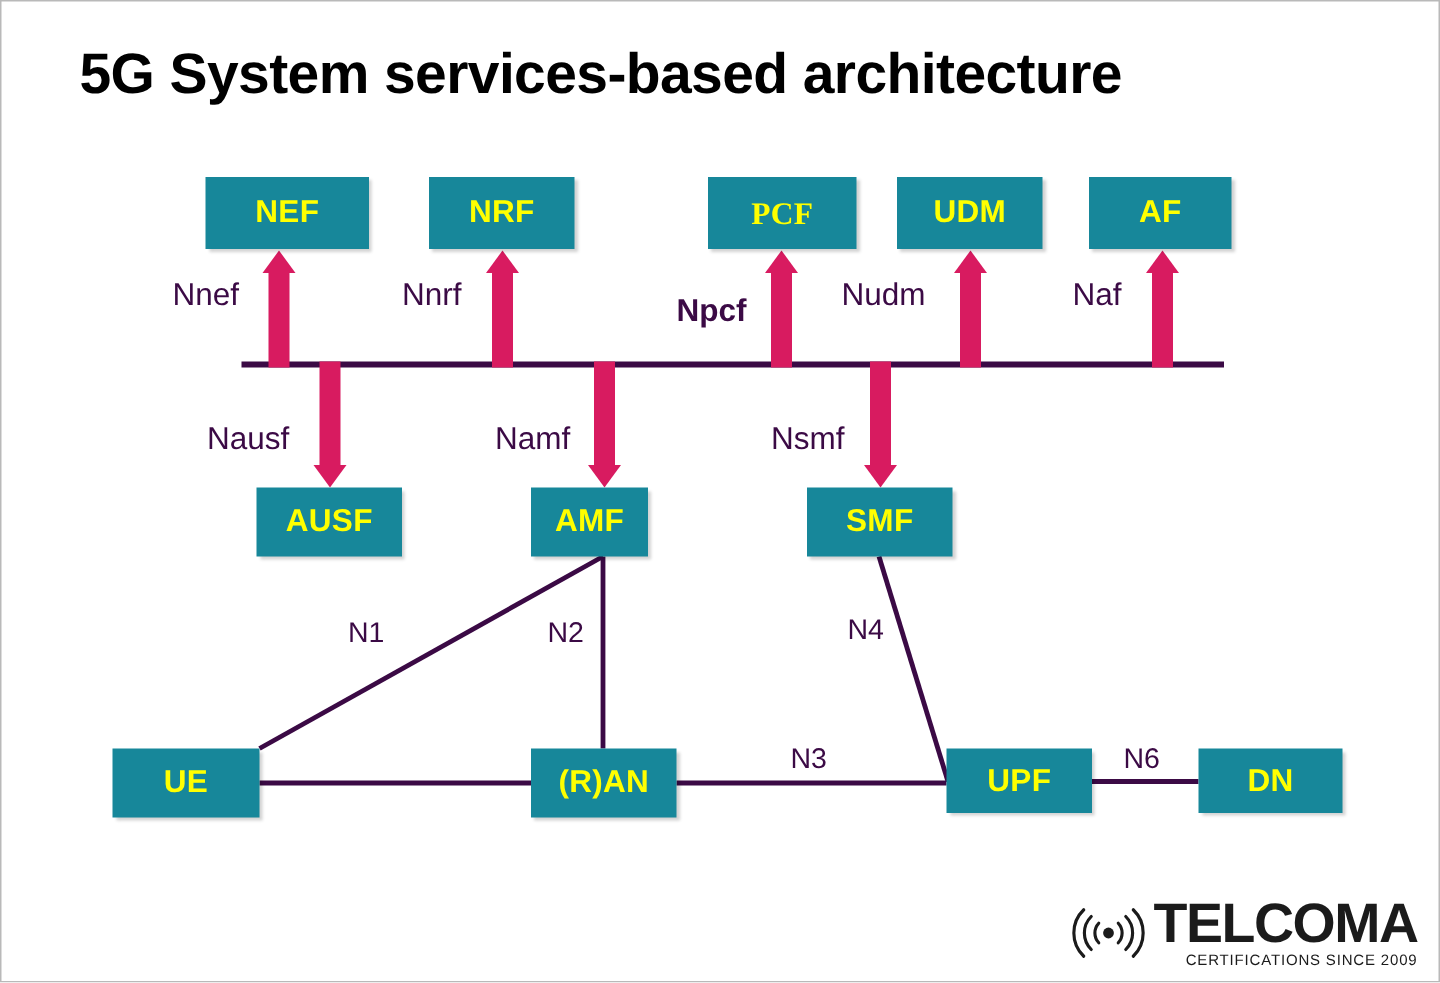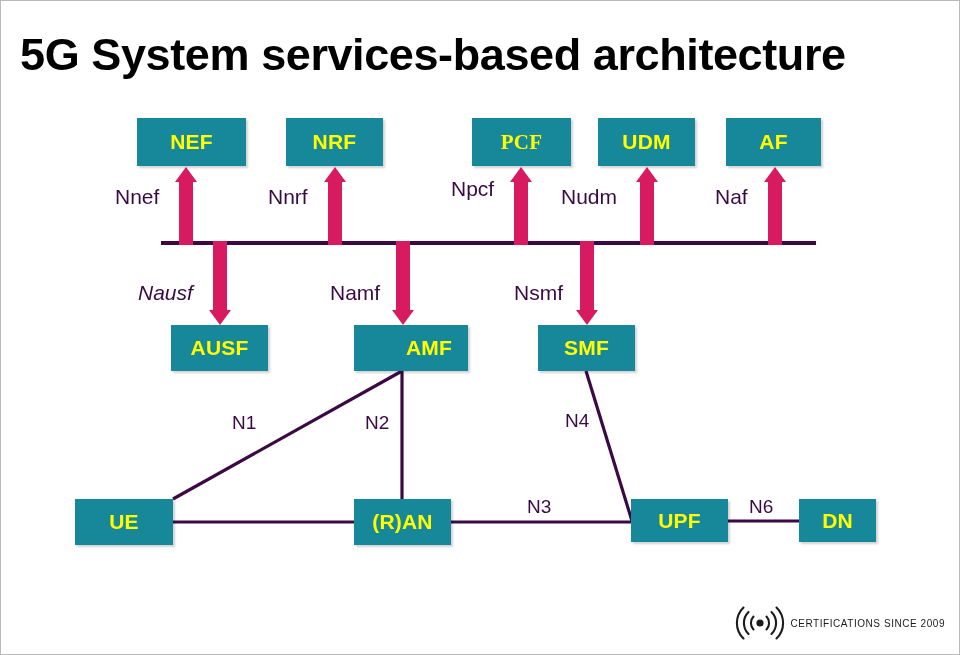--- a/index.html
+++ b/index.html
@@ -16,23 +16,23 @@
     width: 960px;
     height: 655px;
     background: #ffffff;
     overflow: hidden;
     border: 1px solid #b9b9b9;
     box-sizing: border-box;
   }
   
   #title {
     position: absolute;
-    left: 19px;
+    left: 52px;
     top: 28px;
-    font-size: 45px;
+    font-size: 38px;
     font-weight: bold;
     color: #000000;
     letter-spacing: -0.4px;
     white-space: nowrap;
   }
   
   .nf-box {
     position: absolute;
     background: #17879A;
     color: #FFFF00;
@@ -162,62 +162,62 @@
         <span>UDM</span>
       </div>
       <div class="nf-box" style="left: 725px; top: 117px; width: 95px; height: 48px;">
         <span>AF</span>
       </div>
     </div>
   <div id="middle-boxes-layer">
       <div class="nf-box" style="left: 170px; top: 324px; width: 97px; height: 46px;">
         <span>AUSF</span>
       </div>
-      <div class="nf-box" style="left: 353px; top: 324px; width: 78px; height: 46px; padding-left: 36px;">
+      <div class="nf-box" style="left: 353px; top: 324px; width: 78px; height: 46px;">
         <span>AMF</span>
       </div>
       <div class="nf-box" style="left: 537px; top: 324px; width: 97px; height: 46px;">
         <span>SMF</span>
       </div>
     </div>
   <div id="bottom-boxes-layer">
       <div class="nf-box" style="left: 74px; top: 498px; width: 98px; height: 46px;">
         <span>UE</span>
       </div>
       <div class="nf-box" style="left: 353px; top: 498px; width: 97px; height: 46px;">
         <span>(R)AN</span>
       </div>
       <div class="nf-box" style="left: 630px; top: 498px; width: 97px; height: 43px;">
         <span>UPF</span>
       </div>
-      <div class="nf-box" style="left: 798px; top: 498px; width: 77px; height: 43px;">
+      <div class="nf-box" style="left: 798px; top: 498px; width: 96px; height: 43px;">
         <span>DN</span>
       </div>
     </div>
   <div id="up-arrows-layer">
       <div class="arrow-shaft" style="left: 178px; top: 180px; width: 14px; height: 64px;"></div>
       <div class="arrow-head up" style="left: 174px; top: 166px;"></div>
       <div class="iface-label" style="left: 114px; top: 184px;">Nnef</div>
       <div class="arrow-shaft" style="left: 327px; top: 180px; width: 14px; height: 64px;"></div>
       <div class="arrow-head up" style="left: 323px; top: 166px;"></div>
       <div class="iface-label" style="left: 267px; top: 184px;">Nnrf</div>
       <div class="arrow-shaft" style="left: 513px; top: 180px; width: 14px; height: 64px;"></div>
       <div class="arrow-head up" style="left: 509px; top: 166px;"></div>
-      <div class="iface-label" style="left: 450px; top: 176px;">Npcf</div>
+      <div class="iface-label" style="left: 450px; top: 195px; font-weight: bold;">Npcf</div>
       <div class="arrow-shaft" style="left: 639px; top: 180px; width: 14px; height: 64px;"></div>
       <div class="arrow-head up" style="left: 635px; top: 166px;"></div>
       <div class="iface-label" style="left: 560px; top: 184px;">Nudm</div>
       <div class="arrow-shaft" style="left: 767px; top: 180px; width: 14px; height: 64px;"></div>
       <div class="arrow-head up" style="left: 763px; top: 166px;"></div>
       <div class="iface-label" style="left: 714px; top: 184px;">Naf</div>
     </div>
   <div id="down-arrows-layer">
       <div class="arrow-shaft" style="left: 212px; top: 240px; width: 14px; height: 69px;"></div>
       <div class="arrow-head down" style="left: 208px; top: 309px;"></div>
-      <div class="iface-label" style="left: 137px; top: 280px; font-style: italic;">Nausf</div>
+      <div class="iface-label" style="left: 137px; top: 280px;">Nausf</div>
       <div class="arrow-shaft" style="left: 395px; top: 240px; width: 14px; height: 69px;"></div>
       <div class="arrow-head down" style="left: 391px; top: 309px;"></div>
       <div class="iface-label" style="left: 329px; top: 280px;">Namf</div>
       <div class="arrow-shaft" style="left: 579px; top: 240px; width: 14px; height: 69px;"></div>
       <div class="arrow-head down" style="left: 575px; top: 309px;"></div>
       <div class="iface-label" style="left: 513px; top: 280px;">Nsmf</div>
     </div>
   <div id="refpoints-layer">
       <div class="ref-label" style="left: 231px; top: 411px;">N1</div>
       <div class="ref-label" style="left: 364px; top: 411px;">N2</div>
@@ -232,17 +232,18 @@
         <circle cx="26" cy="23" r="3.6" fill="#1b1b1b" stroke="none"></circle>
         <path d="M19.5 16.5 A9.5 9.5 0 0 0 19.5 29.5" stroke-width="2.1"></path>
         <path d="M32.5 16.5 A9.5 9.5 0 0 1 32.5 29.5" stroke-width="2.1"></path>
         <path d="M14.5 12 A15.5 15.5 0 0 0 14.5 34" stroke-width="2.1"></path>
         <path d="M37.5 12 A15.5 15.5 0 0 1 37.5 34" stroke-width="2.1"></path>
         <path d="M9.5 7.5 A21.5 21.5 0 0 0 9.5 38.5" stroke-width="2.1"></path>
         <path d="M42.5 7.5 A21.5 21.5 0 0 1 42.5 38.5" stroke-width="2.1"></path>
       </g>
     </svg>
     <div id="logo-text-wrap">
+      <div id="logo-name">TELCOMA</div>
       <div id="logo-tag">CERTIFICATIONS SINCE 2009</div>
     </div>
   </div>
 
 </div>
 
 </body></html>

